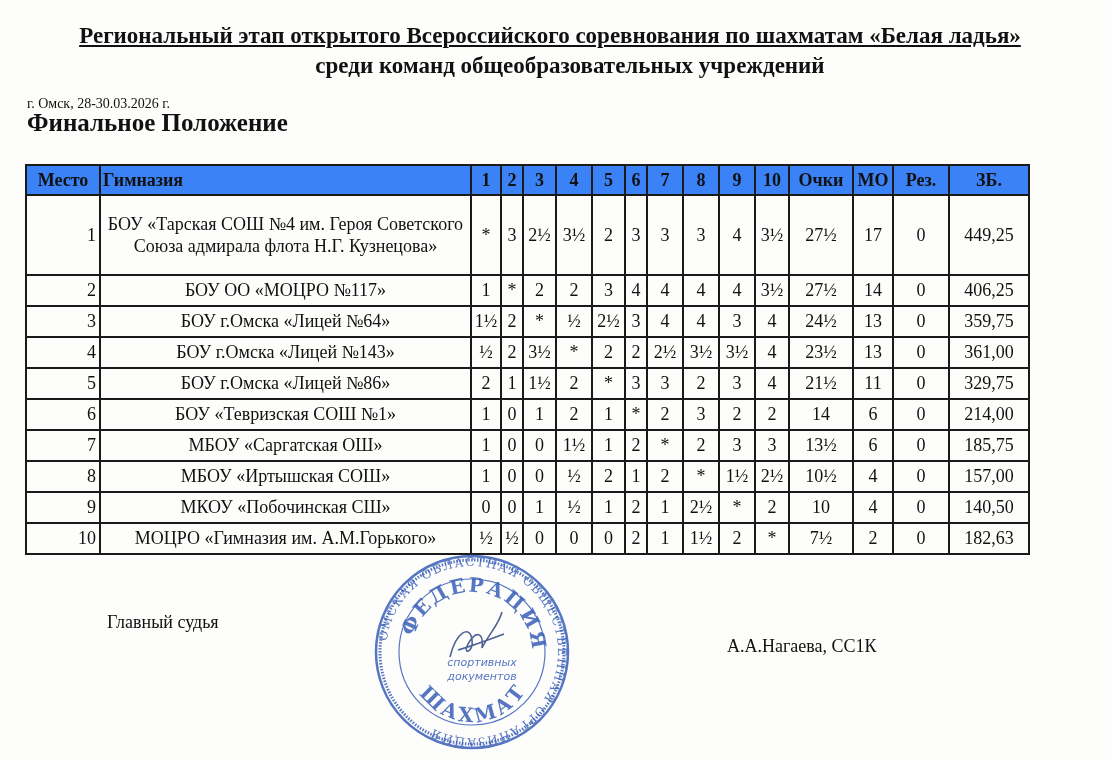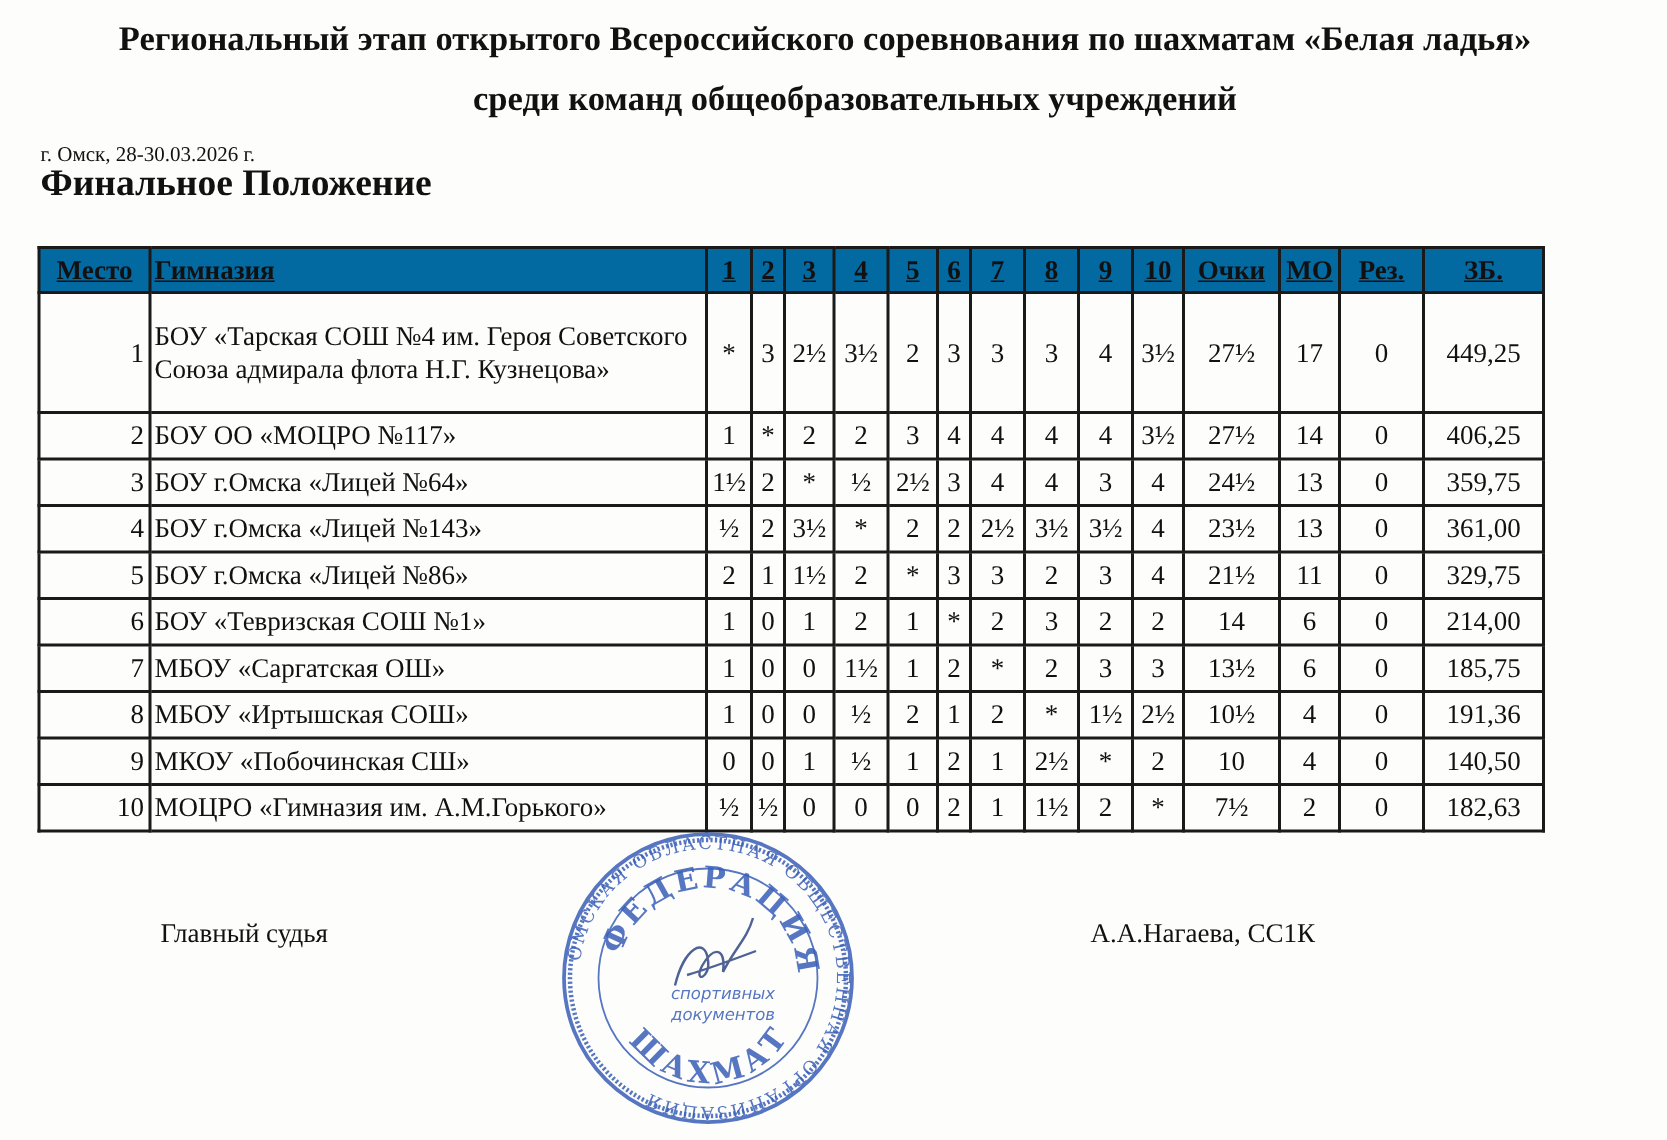--- a/index.html
+++ b/index.html
@@ -1,32 +1,32 @@
 <!DOCTYPE html>
 <html><head>
 <meta charset="utf-8">
 <style>
   html, body { margin:0; padding:0; background:#fdfdfb; }
   body { width:1111px; height:760px; position:relative; overflow:hidden;
          font-family:"Liberation Serif","DejaVu Serif",serif; color:#111; }
   .title { position:absolute; left:0; width:1100px; text-align:center; font-weight:bold; font-size:23px; line-height:28px; }
-  .t1 { top:12px; }
+  .t1 { top:22px;text-decoration:underline; }
   .t2 { top:52px; left:20px; }
   .place { position:absolute; left:27px; top:96px; font-size:14px; }
   .subhead { position:absolute; left:27px; top:109px; font-size:25px; font-weight:bold; }
   table.res { position:absolute; left:25px; top:164px; border-collapse:collapse; font-size:18px; }
   table.res th, table.res td { border:2px solid #1a1a1a; padding:0 2px; text-align:center; height:29px; white-space:nowrap; }
-  table.res th { background:#0369a1; font-weight:bold; height:28px;text-decoration:underline; }
+  table.res th { background:#3b82f6; font-weight:bold; height:28px; }
   table.res th.team { text-align:left; }
   table.res td.rank { text-align:right; padding-right:3px; }
-  table.res td.team { text-align:left; }
+  table.res td.team { text-align:center; }
   table.res tr.tall td { height:78px; }
   table.res td.teamwrap { white-space:normal; line-height:22px; }
   .judge { position:absolute; left:107px; top:612px; font-size:18px; }
-  .judge-name { position:absolute; left:727px; top:612px; font-size:18px; }
+  .judge-name { position:absolute; left:727px; top:636px; font-size:18px; }
   .stamp { position:absolute; left:372px; top:552px; width:200px; height:200px; }
 </style>
 </head>
 <body>
 
 <div class="title t1">Региональный этап открытого Всероссийского соревнования по шахматам «Белая ладья»</div>
 <div class="title t2">среди команд общеобразовательных учреждений</div>
 <div class="place">г. Омск, 28-30.03.2026 г.</div>
 <div class="subhead">Финальное Положение</div>
 
@@ -187,21 +187,21 @@
         <td>½</td>
         <td>2</td>
         <td>1</td>
         <td>2</td>
         <td>*</td>
         <td>1½</td>
         <td>2½</td>
         <td>10½</td>
         <td>4</td>
         <td>0</td>
-        <td>191,36</td>
+        <td>157,00</td>
       </tr>
       <tr>
         <td class="rank">9</td>
         <td class="team">МКОУ «Побочинская СШ»</td>
         <td>0</td>
         <td>0</td>
         <td>1</td>
         <td>½</td>
         <td>1</td>
         <td>2</td>

